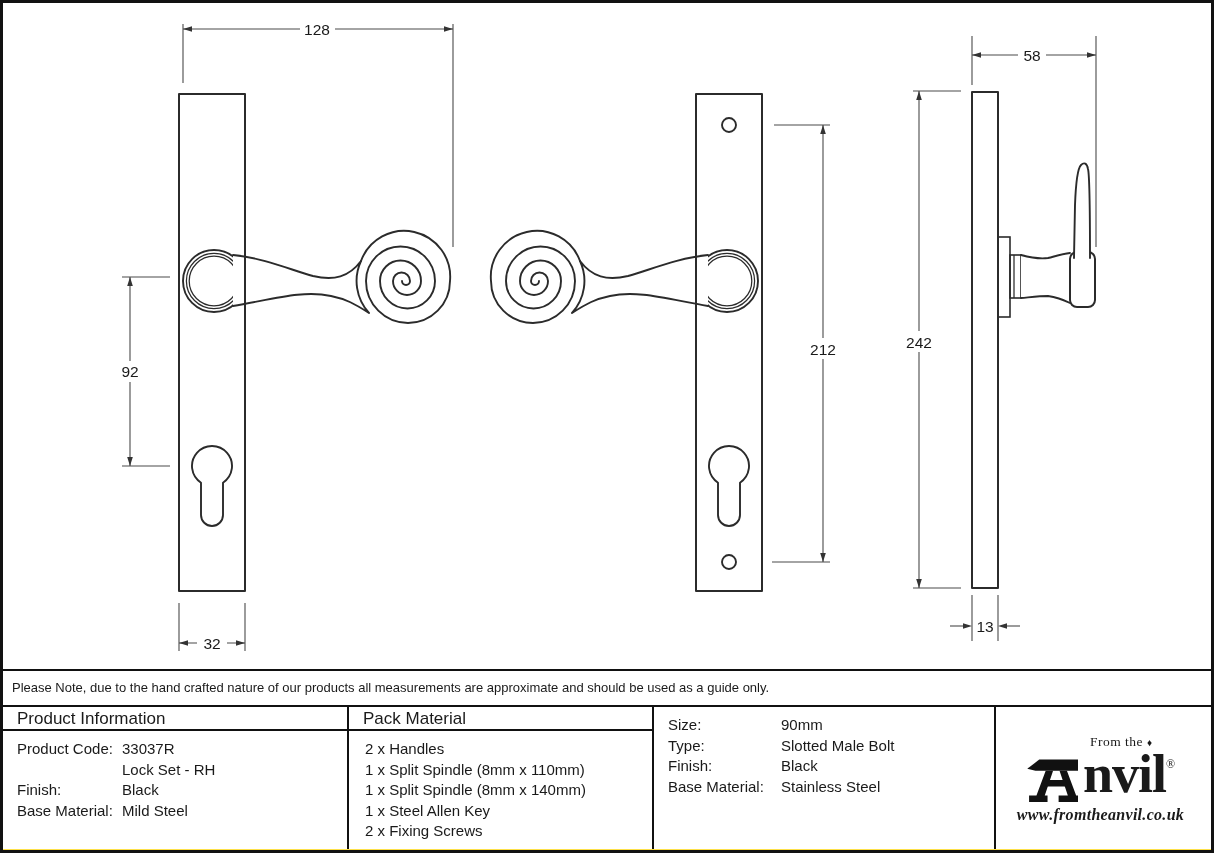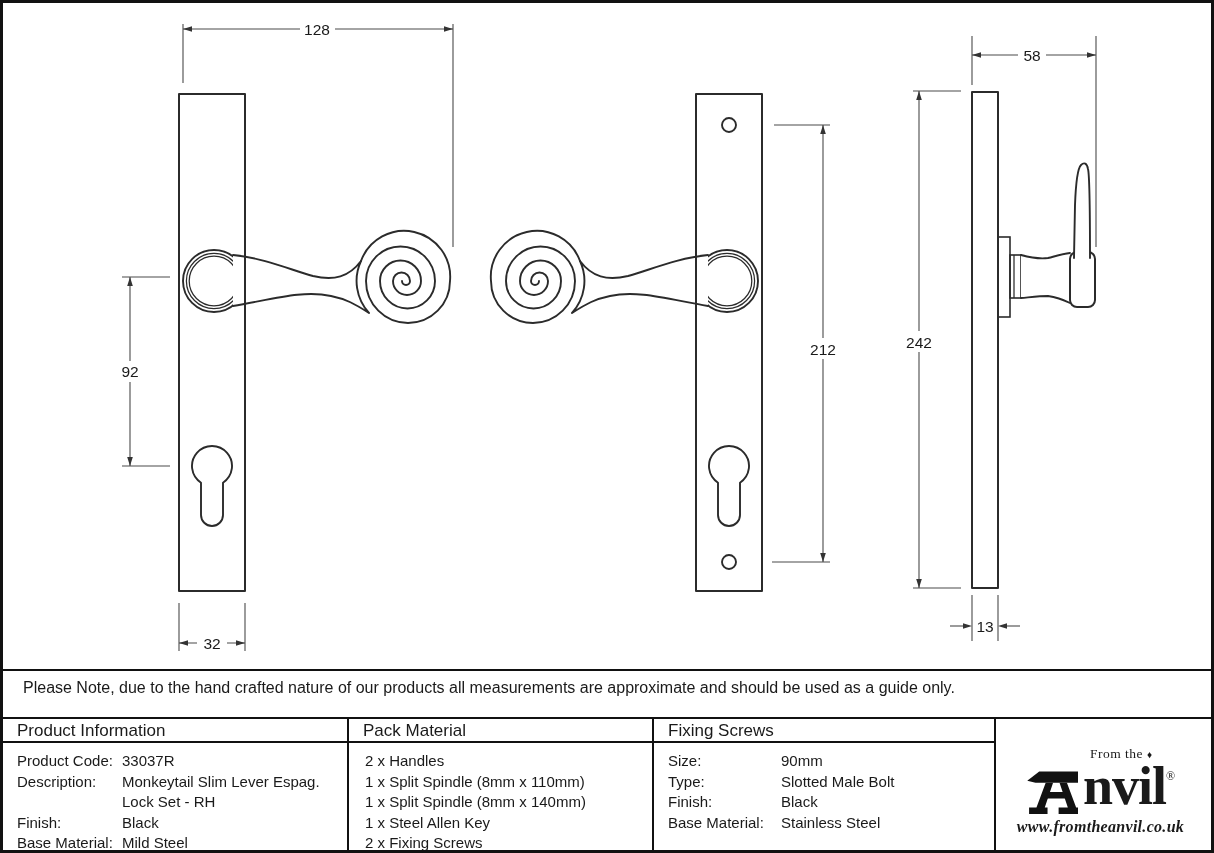--- a/index.html
+++ b/index.html
@@ -10,22 +10,22 @@
     background:#fde047;
     border:3px solid #111111;
     font-family:"Liberation Sans", sans-serif;
     color:#1a1a1a;
     overflow:hidden;
   }
   .drawing-area { position:relative; width:1208px; height:666px; background:#fff; }
   .drawing-area svg { display:block; }
 
   .note-row {
-    height:48px; border-top:2px solid #111;
-    font-size:16px; line-height:34px; padding-left:20px;
+    height:36px; border-top:2px solid #111;
+    font-size:13px; line-height:34px; padding-left:9px;
     background:#fff; white-space:nowrap;
   }
 
   .spec-table { display:flex; border-top:2px solid #111; height:144px; background:#fff; }
   .col { height:100%; }
   .col-1 { width:344px; }
   .col-2 { width:305px; border-left:2px solid #111; }
   .col-3 { width:342px; border-left:2px solid #111; }
   .col-4 { width:211px; border-left:2px solid #111; display:flex; align-items:center; justify-content:center; }
   .col-head {
@@ -173,24 +173,20 @@
   <div class="spec-table">
 
     <div class="col col-1">
       <div class="col-head">Product Information</div>
       <div class="col-body">
         <div class="kv-row">
           <span class="kv-label">Product Code:</span>
           <span class="kv-value">33037R</span>
         </div>
         <div class="kv-row">
-          <span class="kv-label">Description:</span>
-          <span class="kv-value">Monkeytail Slim Lever Espag.</span>
-        </div>
-        <div class="kv-row">
           <span class="kv-label"></span>
           <span class="kv-value">Lock Set - RH</span>
         </div>
         <div class="kv-row">
           <span class="kv-label">Finish:</span>
           <span class="kv-value">Black</span>
         </div>
         <div class="kv-row">
           <span class="kv-label">Base Material:</span>
           <span class="kv-value">Mild Steel</span>
@@ -203,21 +199,20 @@
       <div class="col-body">
         <div class="pc-item">2 x Handles</div>
         <div class="pc-item">1 x Split Spindle (8mm x 110mm)</div>
         <div class="pc-item">1 x Split Spindle (8mm x 140mm)</div>
         <div class="pc-item">1 x Steel Allen Key</div>
         <div class="pc-item">2 x Fixing Screws</div>
       </div>
     </div>
 
     <div class="col col-3">
-      <div class="col-head">Fixing Screws</div>
       <div class="col-body">
         <div class="kv-row">
           <span class="kv-label">Size:</span>
           <span class="kv-value">90mm</span>
         </div>
         <div class="kv-row">
           <span class="kv-label">Type:</span>
           <span class="kv-value">Slotted Male Bolt</span>
         </div>
         <div class="kv-row">

